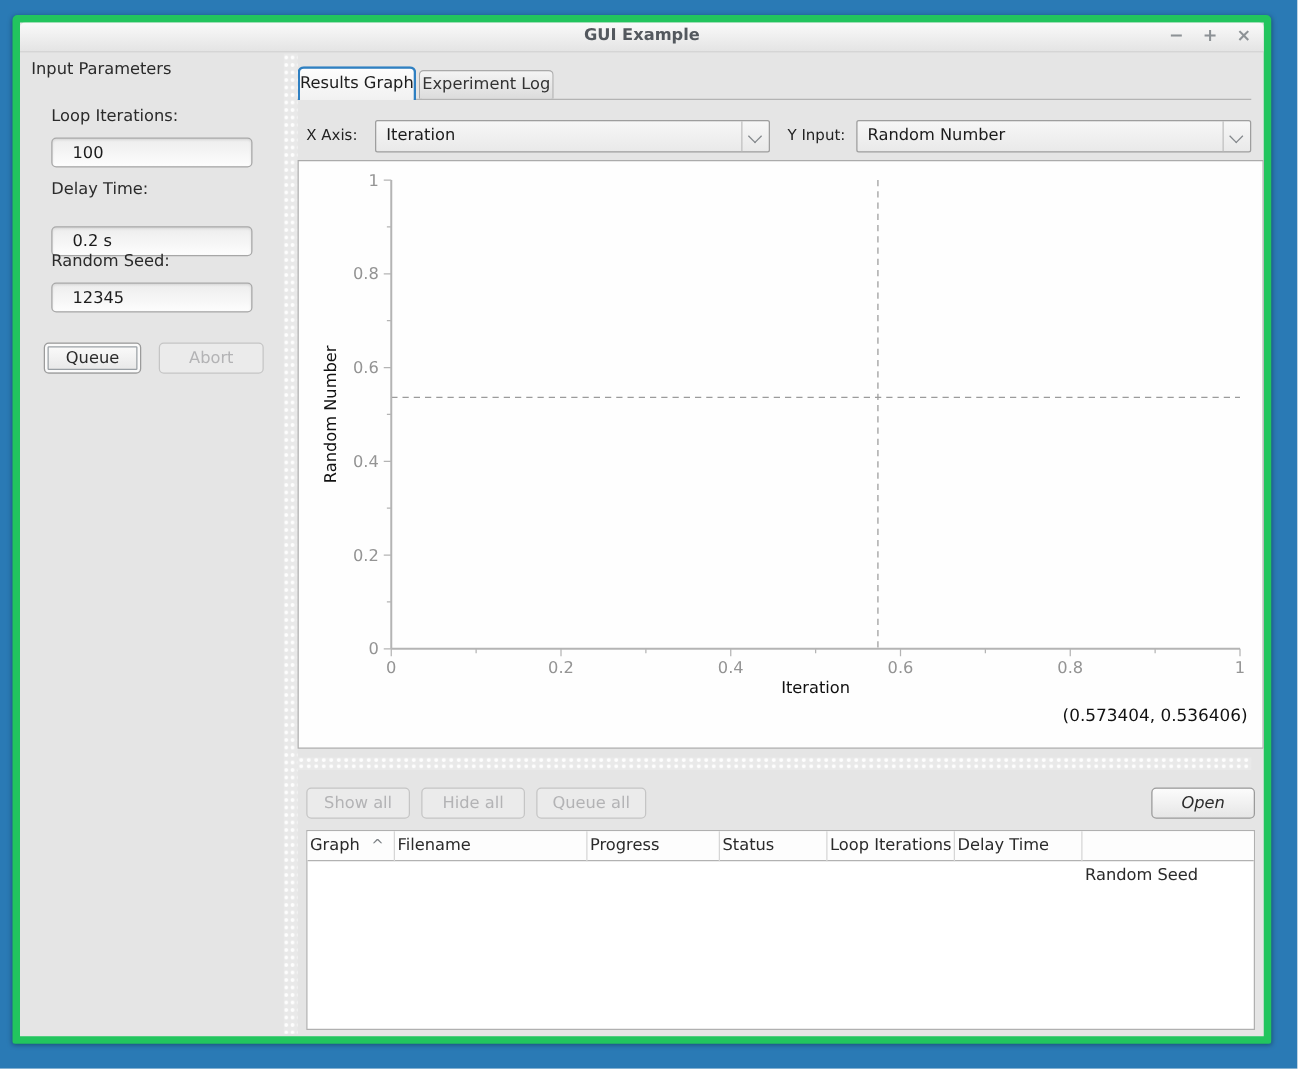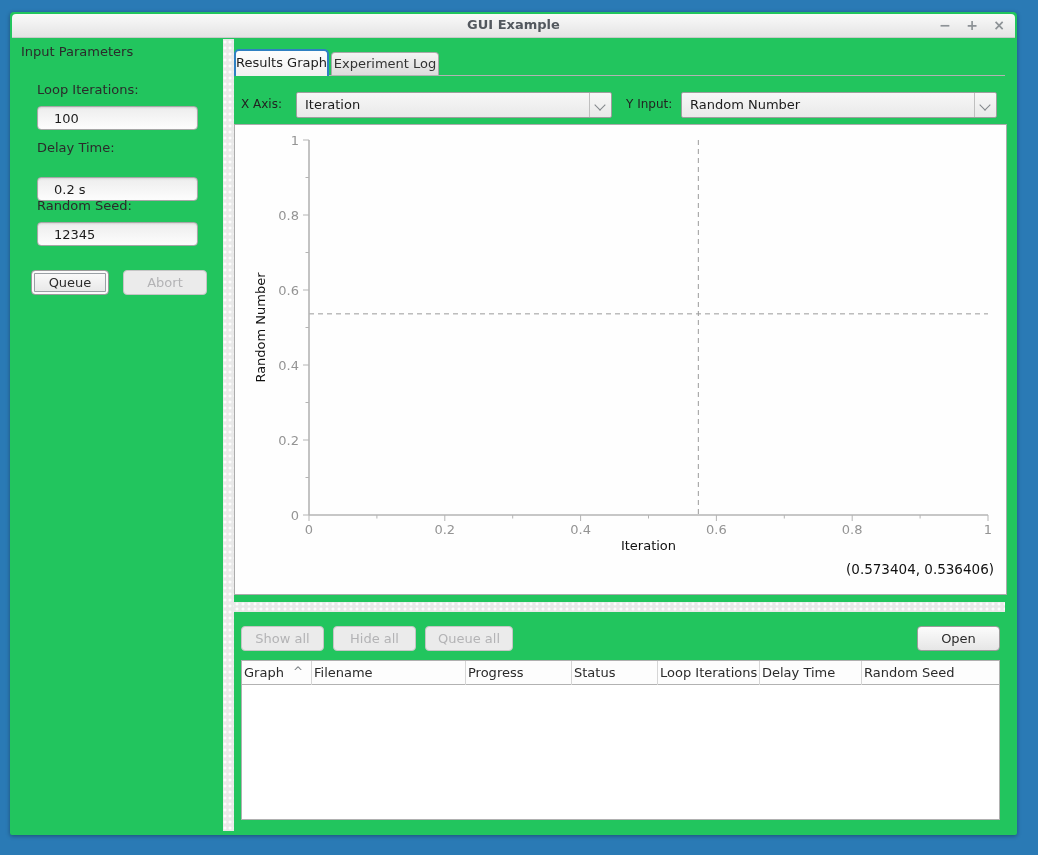--- a/index.html
+++ b/index.html
@@ -1,20 +1,20 @@
 <!DOCTYPE html>
 <html><head>
 <meta charset="utf-8">
 <style>
   * { margin:0; padding:0; box-sizing:border-box; }
   html,body { width:1038px; height:855px; font-family:"DejaVu Sans", sans-serif; }
   .desktop { position:relative; width:1038px; height:855px; background:#2a7ab5; overflow:hidden; }
   .window {
     position:absolute; left:10px; top:12px; width:1007px; height:823px;
-    background:#22c55e; border:2px solid #22c55e; border-radius:4px 4px 2px 2px;
+    background:#e5e5e5; border:6px solid #22c55e; border-radius:4px 4px 2px 2px;
     box-shadow:0 1px 4px rgba(0,0,0,.35);
   }
   
   .titlebar {
     position:absolute; left:0; top:0; right:0; height:24px;
     background:linear-gradient(#fafafa,#e4e4e4); border-bottom:1px solid #c9c9c9;
     border-radius:4px 4px 0 0;
   }
   .title {
     position:absolute; left:0; right:0; top:3px; text-align:center;
@@ -197,30 +197,30 @@
         </svg>
       <div class="readout">(0.573404, 0.536406)</div>
     </div>
 
     <div class="hsplitter"></div>
 
     <div class="actions">
       <button class="btn" style="left:229px; width:83px;" disabled="">Show all</button>
       <button class="btn" style="left:321px; width:83px;" disabled="">Hide all</button>
       <button class="btn" style="left:413px; width:88px;" disabled="">Queue all</button>
-      <button class="btn" style="left:905px; width:83px;">Open</button>
+      <button class="btn" style="left:905px; width:83px;font-style:italic;">Open</button>
     </div>
 
     <div class="table">
       <div class="thead">
         <div class="th" style="width:70px;"><span>Graph</span><span class="sort-caret">^</span></div>
         <div class="th" style="width:154px;">Filename</div>
         <div class="th" style="width:106px;">Progress</div>
         <div class="th" style="width:86px;">Status</div>
         <div class="th" style="width:102px;">Loop Iterations</div>
         <div class="th" style="width:102px;">Delay Time</div>
-        <div class="th" style="flex:1;">Random Seed</div>
+        <div class="th" style="flex:1;margin-top:24px;">Random Seed</div>
       </div>
       <div></div>
     </div>
 
   </div>
 </div>
 
 </body></html>

